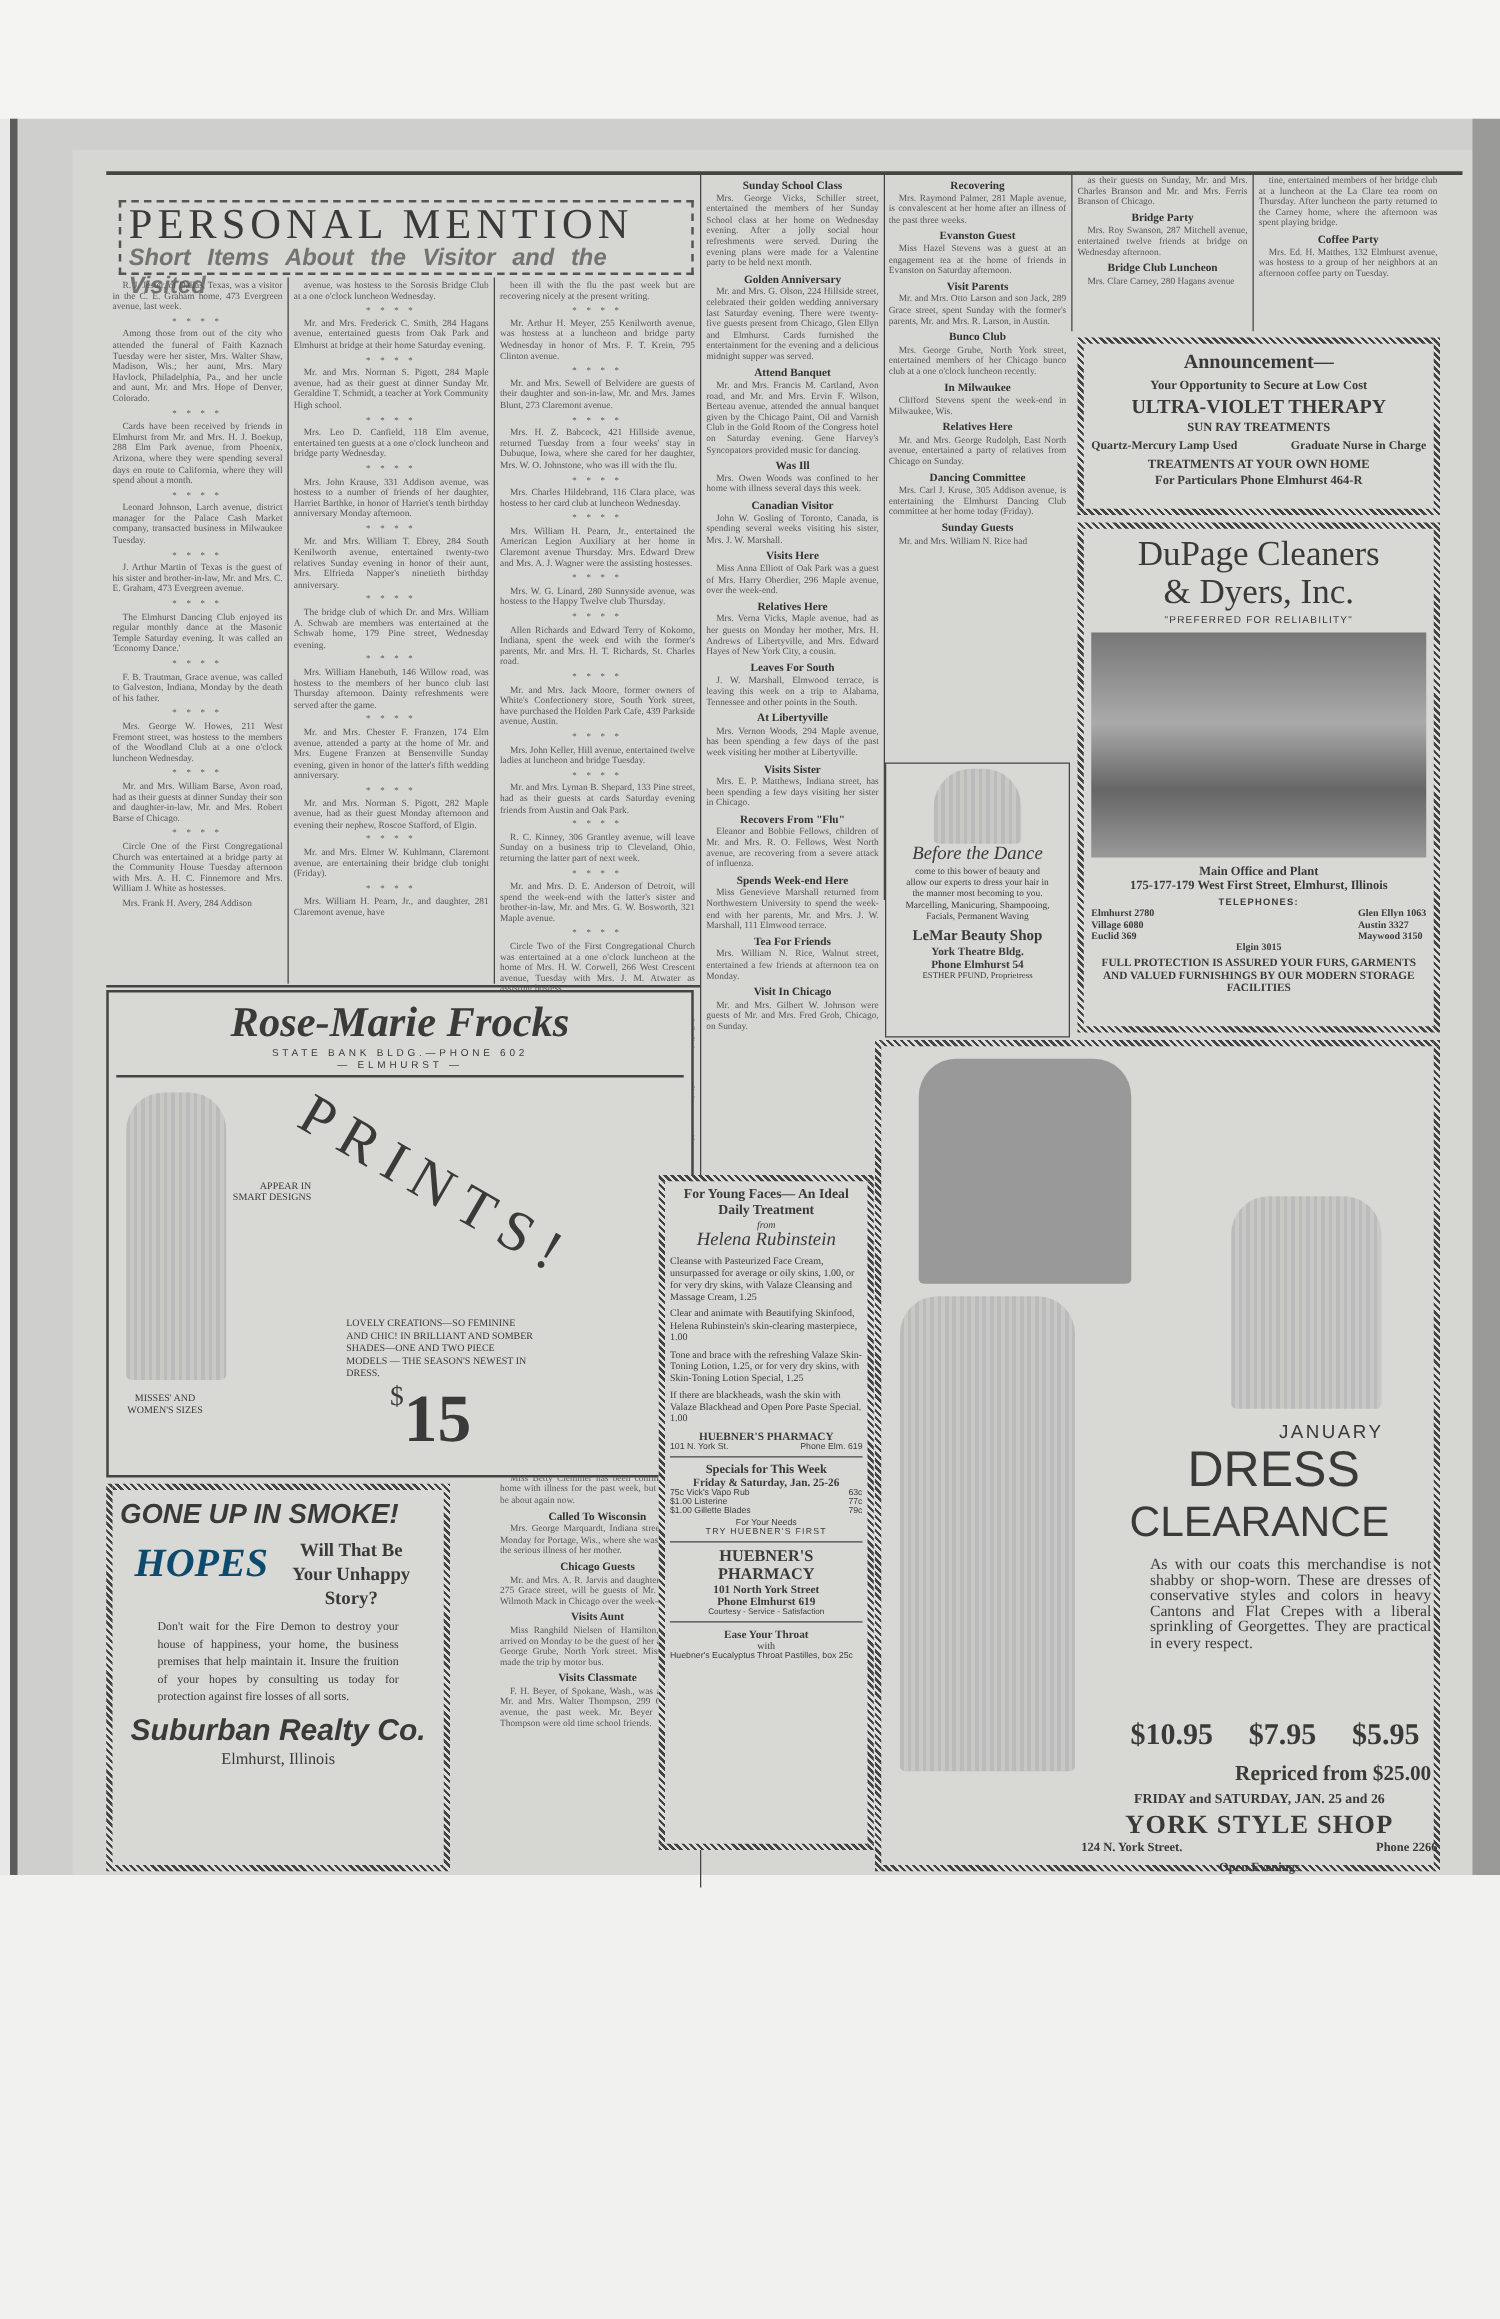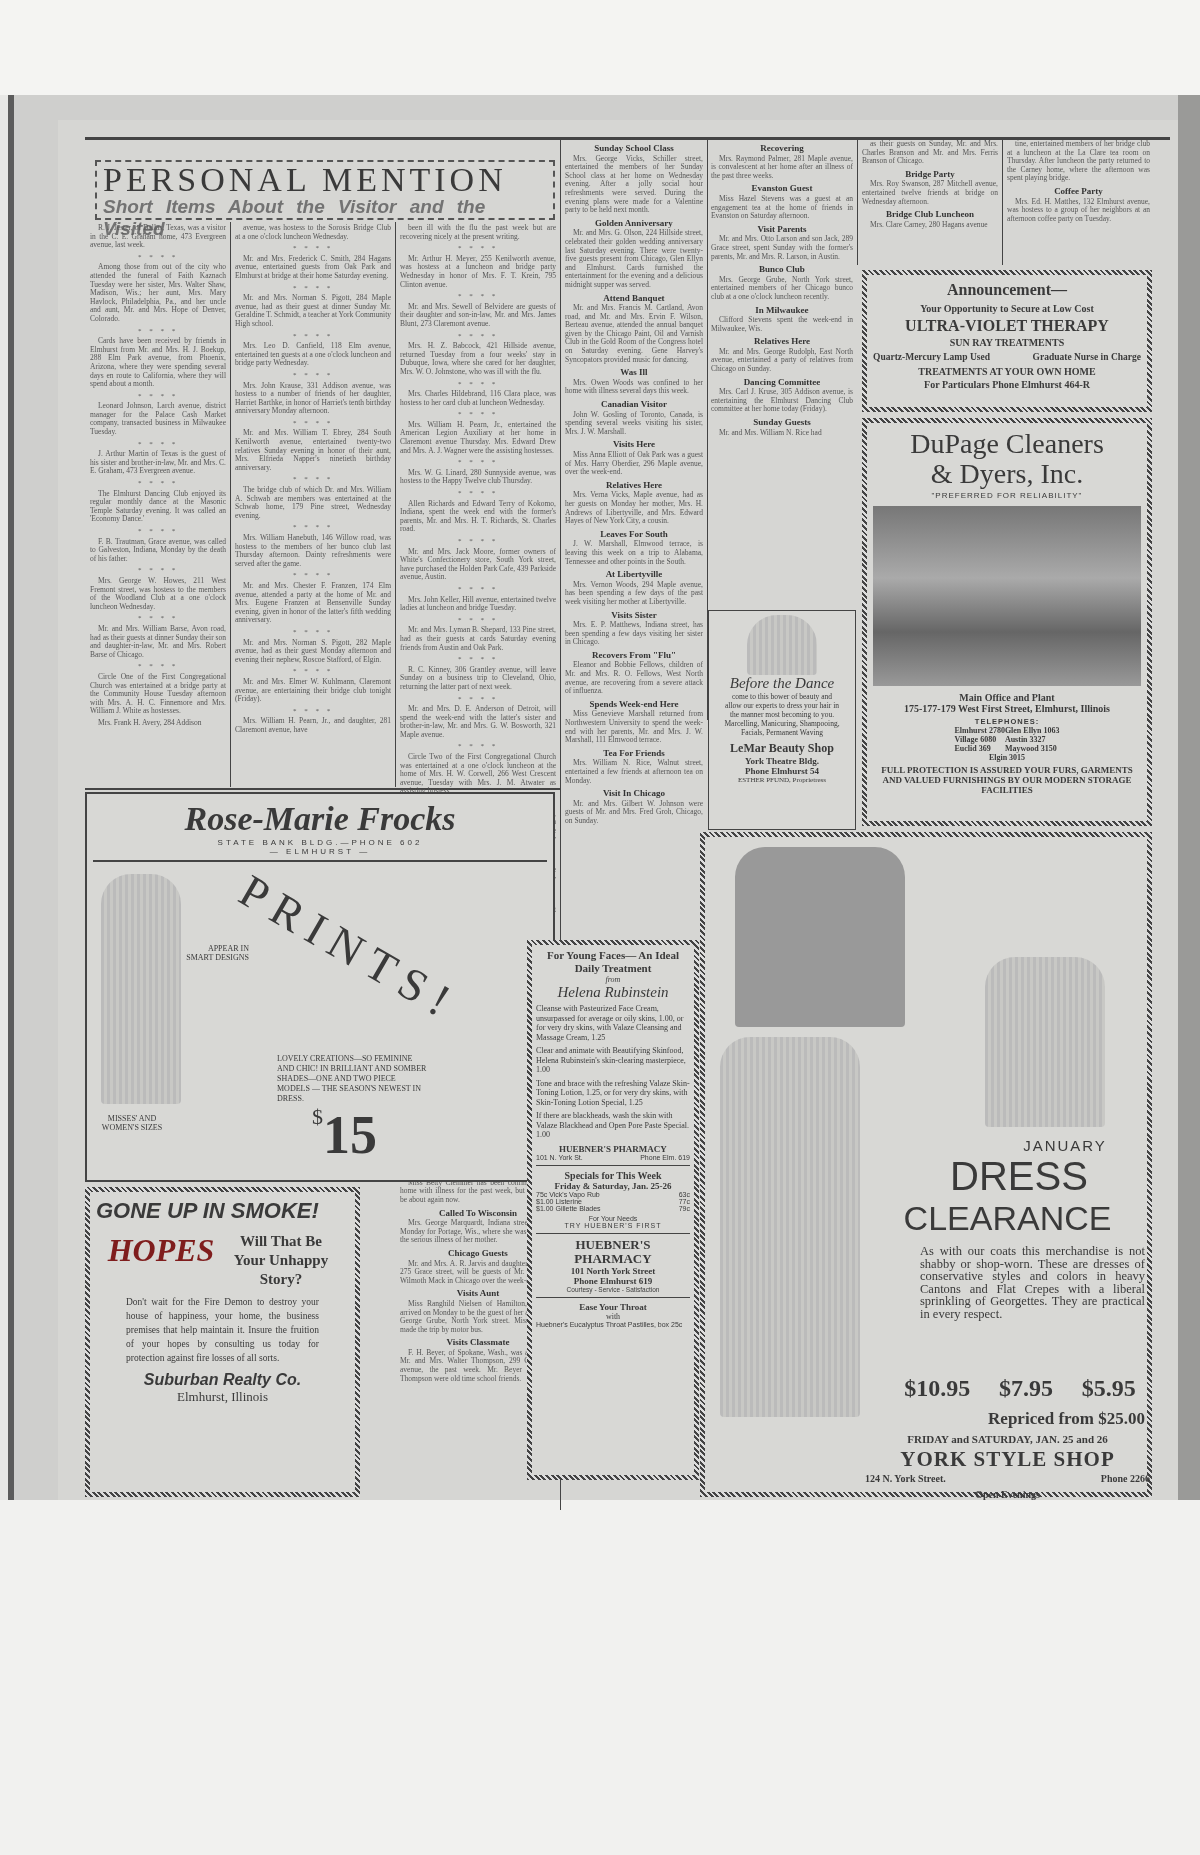--- a/index.html
+++ b/index.html
@@ -227,21 +227,21 @@
 </div>
 
 <div class="box checker" style="left:862px;top:418px;width:290px;height:408px;box-sizing:border-box;padding:6px;">
   <div class="c" style="font-size:28px;line-height:30px;">DuPage Cleaners</div>
   <div class="c" style="font-size:28px;line-height:30px;">&amp; Dyers, Inc.</div>
   <div class="c" style="font-size:8px;font-family:'Liberation Sans',sans-serif;letter-spacing:1px;margin-top:2px;">"PREFERRED FOR RELIABILITY"</div>
   <div class="photo" style="height:180px;margin:6px 0;"></div>
   <div class="c b" style="font-size:10px;">Main Office and Plant</div>
   <div class="c b" style="font-size:10px;">175-177-179 West First Street, Elmhurst, Illinois</div>
   <div class="c b" style="font-size:7.5px;font-family:'Liberation Sans',sans-serif;letter-spacing:1px;margin-top:3px;">TELEPHONES:</div>
-  <div style="display:flex;justify-content:center;font-size:8px;font-weight:bold;">
+  <div style="display:flex;justify-content:space-between;font-size:8px;font-weight:bold;">
     <div>
       <div><span>Elmhurst</span> <span>2780</span></div>
       <div><span>Village</span> <span>6080</span></div>
       <div><span>Euclid</span> <span>369</span></div>
     </div>
     <div>
       <div><span>Glen Ellyn</span> <span>1063</span></div>
       <div><span>Austin</span> <span>3327</span></div>
       <div><span>Maywood</span> <span>3150</span></div>
     </div>
@@ -271,25 +271,25 @@
   <div style="position:absolute;left:190px;top:260px;width:150px;font-size:8px;line-height:10px;">LOVELY CREATIONS—SO FEMININE AND CHIC! IN BRILLIANT AND SOMBER SHADES—ONE AND TWO PIECE MODELS — THE SEASON'S NEWEST IN DRESS.</div>
   <div class="c" style="position:absolute;left:5px;top:320px;width:80px;font-size:8px;">MISSES' AND WOMEN'S SIZES</div>
   <div style="position:absolute;left:225px;top:310px;">
     <span style="font-size:22px;vertical-align:top;">$</span><span style="font-size:54px;font-weight:bold;">15</span>
   </div>
 </div>
 
 <div class="box checker" style="left:85px;top:1187px;width:275px;height:310px;box-sizing:border-box;padding:6px;">
   <div style="font-size:22px;font-style:italic;font-weight:bold;font-family:'Liberation Sans',sans-serif;">GONE UP IN SMOKE!</div>
   <div style="display:flex;margin-top:8px;">
-    <div style="font-size:32px;font-weight:bold;font-style:italic;color:#7f1d1d;width:130px;text-align:center;">HOPES</div>
+    <div style="font-size:32px;font-weight:bold;font-style:italic;color:#0c4a6e;width:130px;text-align:center;">HOPES</div>
     <div class="c b" style="font-size:15px;line-height:19px;width:110px;">Will That Be Your Unhappy Story?</div>
   </div>
   <div style="font-size:9.5px;line-height:14px;padding:6px 30px;text-align:justify;">Don't wait for the Fire Demon to destroy your house of happiness, your home, the business premises that help maintain it. Insure the fruition of your hopes by consulting us today for protection against fire losses of all sorts.</div>
-  <div class="c" style="font-size:16px;font-style:italic;font-weight:bold;font-family:'Liberation Sans',sans-serif;text-align:center;">Suburban Realty Co.</div>
+  <div class="c" style="font-size:24px;font-style:italic;font-weight:bold;font-family:'Liberation Sans',sans-serif;text-align:center;">Suburban Realty Co.</div>
   <div class="c" style="font-size:13px;">Elmhurst, Illinois</div>
 </div>
 
 <div class="box checker" style="left:527px;top:940px;width:172px;height:540px;box-sizing:border-box;padding:4px;">
   <div class="c b" style="font-size:11px;line-height:13px;">For Young Faces— An Ideal Daily Treatment</div>
   <div class="c" style="font-size:8px;font-style:italic;">from</div>
   <div class="c" style="font-size:15px;font-style:italic;">Helena Rubinstein</div>
   <div style="font-size:8px;line-height:9.5px;margin-top:3px;">
     <p style="margin:0 0 4px;"><span>Cleanse with Pasteurized Face Cream, unsurpassed for average or oily skins, 1.00, or for very dry skins, with Valaze Cleansing and Massage Cream,</span> <span>1.25</span></p>
     <p style="margin:0 0 4px;"><span>Clear and animate with Beautifying Skinfood, Helena Rubinstein's skin-clearing masterpiece,</span> <span>1.00</span></p>

